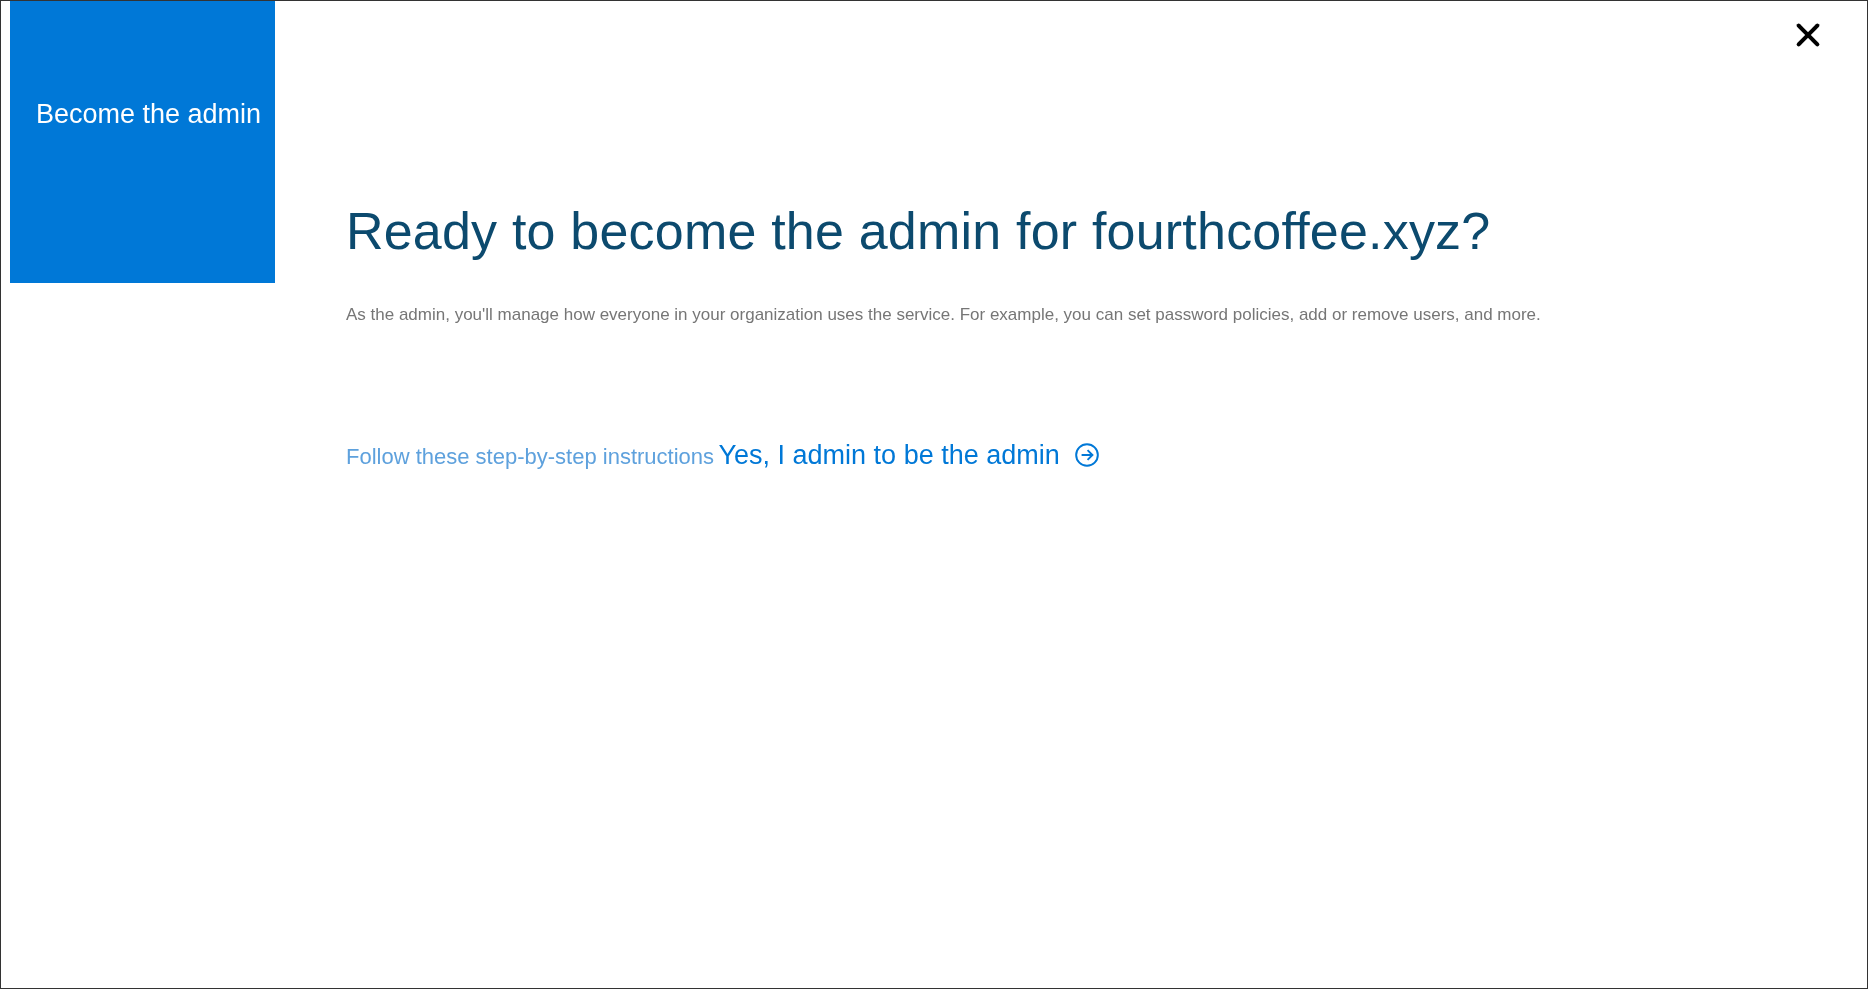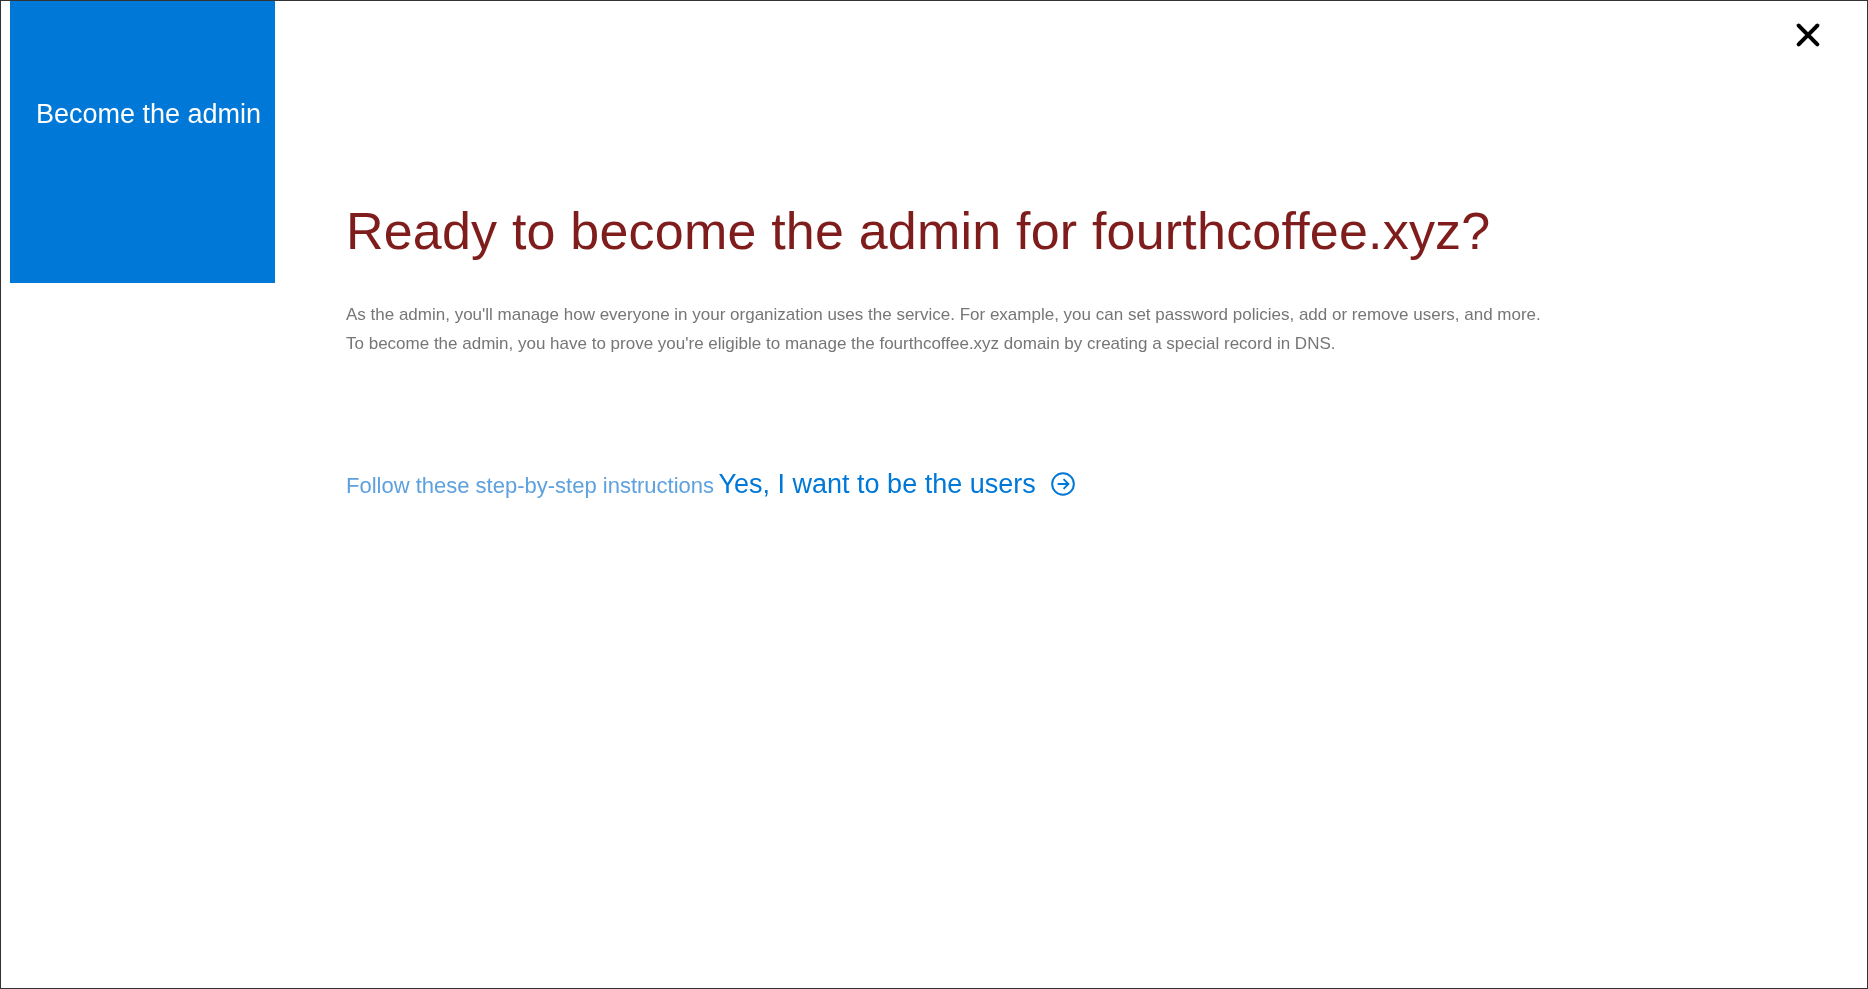--- a/index.html
+++ b/index.html
@@ -44,21 +44,21 @@
     }
     .content {
       position: absolute;
       top: 200px;
       left: 345px;
       right: 60px;
     }
     .heading {
       font-size: 52px;
       font-weight: 300;
-      color: #7f1d1d;
+      color: #0c4a6e;
       margin-bottom: 40px;
       letter-spacing: 0.2px;
     }
     .body-text {
       font-size: 17px;
       font-weight: 400;
       color: #767676;
       line-height: 1.7;
     }
     .link-text {
@@ -94,23 +94,22 @@
 <div class="close-btn">
   <svg viewBox="0 0 24 24" fill="none" stroke="#000" stroke-width="3.5" stroke-linecap="round">
     <line x1="4" y1="4" x2="20" y2="20"></line>
     <line x1="20" y1="4" x2="4" y2="20"></line>
   </svg>
 </div>
 
 <div class="content">
   <h1 class="heading">Ready to become the admin for fourthcoffee.xyz?</h1>
   <p class="body-text">As the admin, you'll manage how everyone in your organization uses the service. For example, you can set password policies, add or remove users, and more.</p>
-  <p class="body-text">To become the admin, you have to prove you're eligible to manage the fourthcoffee.xyz domain by creating a special record in DNS.</p>
   <a class="link-text">Follow these step-by-step instructions</a>
   <div class="cta">
-    <span>Yes, I want to be the users</span>
+    <span>Yes, I admin to be the admin</span>
     <svg viewBox="0 0 24 24" fill="none" stroke="#0078d7" stroke-width="1.8">
       <circle cx="12" cy="12" r="10"></circle>
       <line x1="7" y1="12" x2="16" y2="12"></line>
       <polyline points="12.5 7.5 17 12 12.5 16.5"></polyline>
     </svg>
   </div>
 </div>
 
 </body></html>

